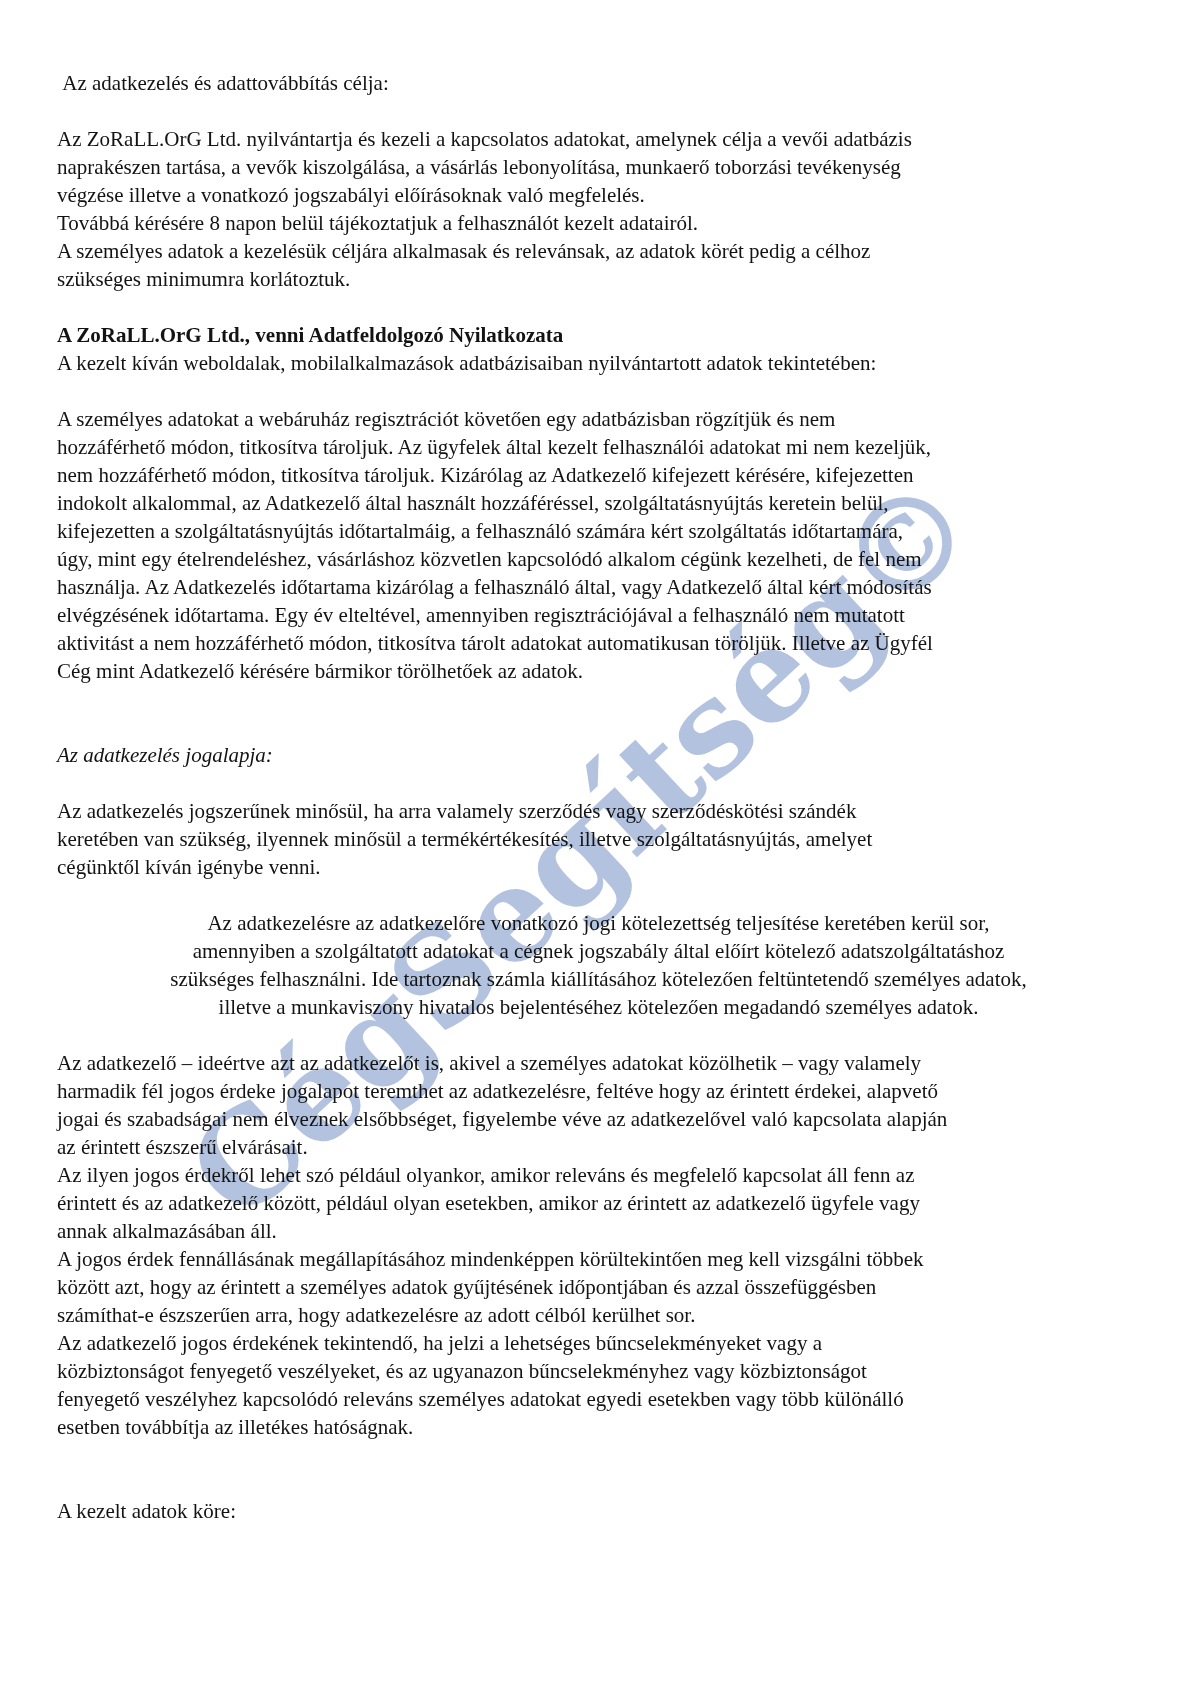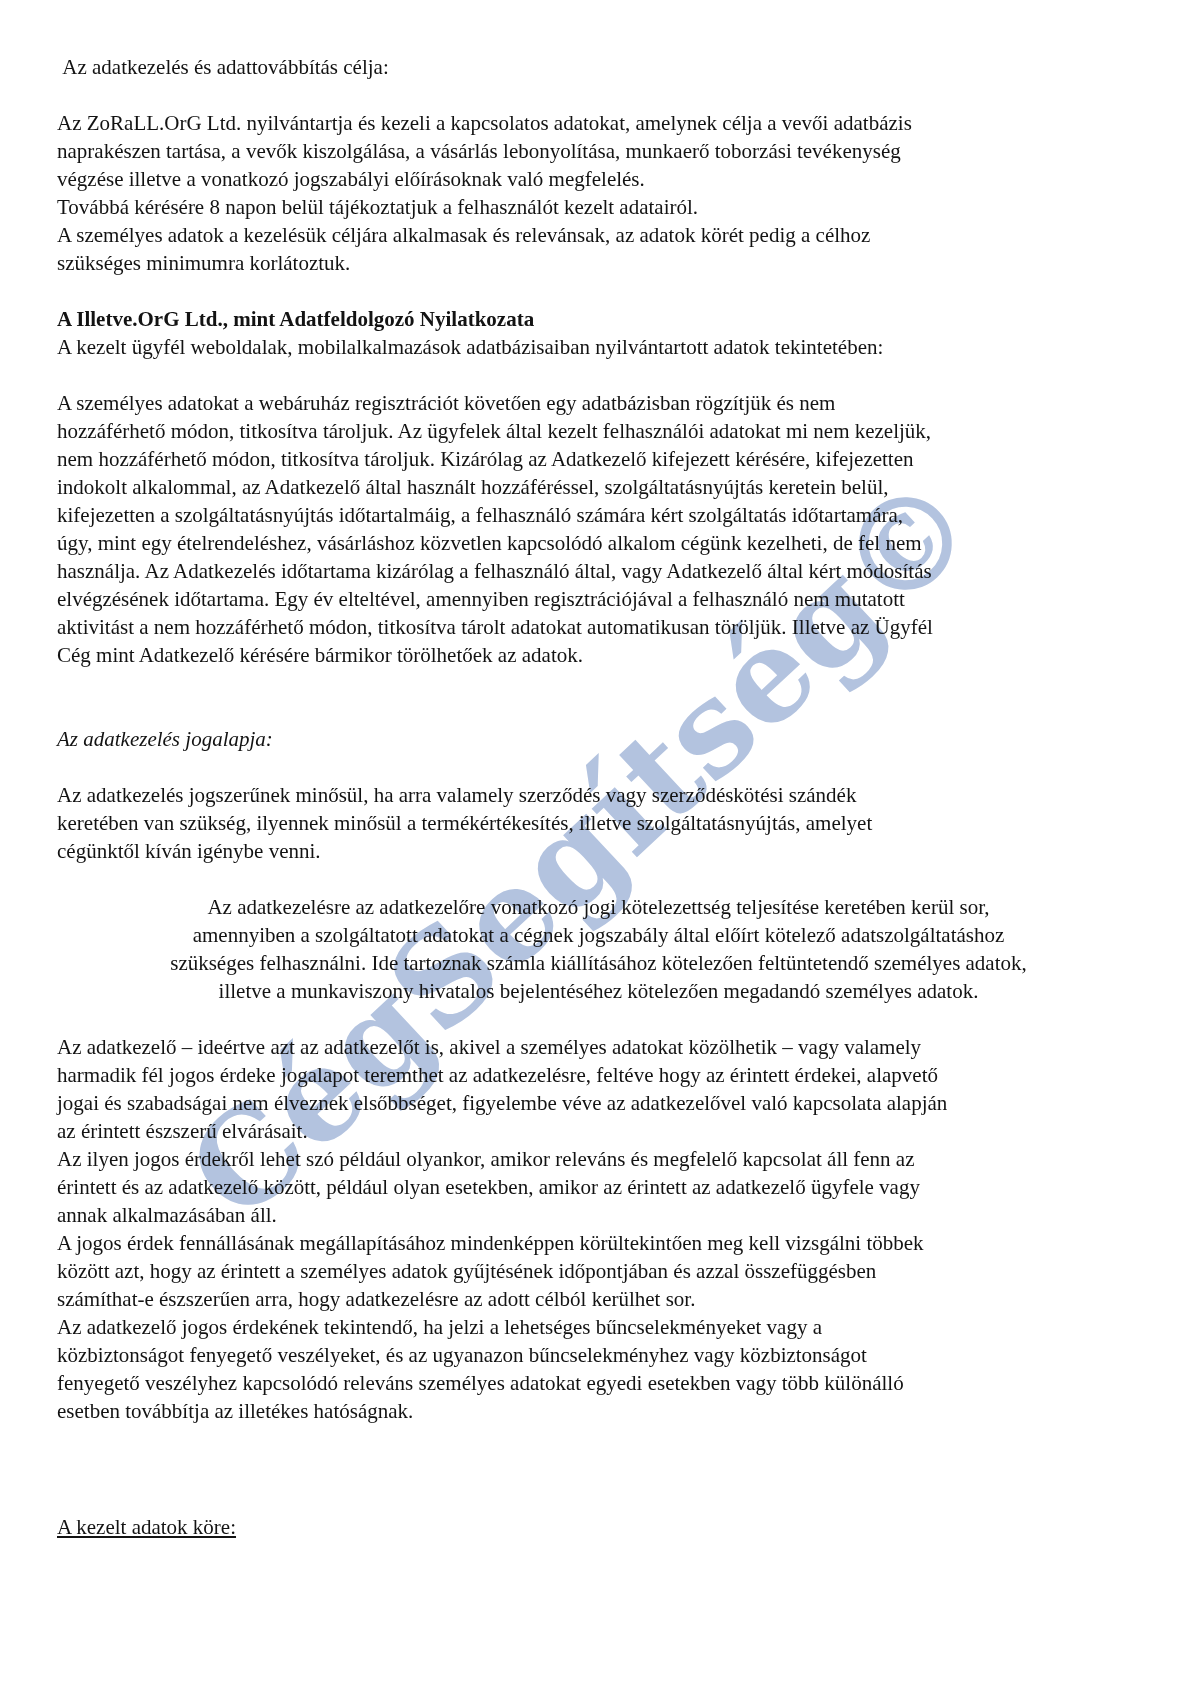--- a/index.html
+++ b/index.html
@@ -35,29 +35,29 @@
   }
   .block { white-space: pre-wrap; }
   .block.bold { font-weight: bold; }
 </style>
 </head>
 <body>
 
 <div class="page">
   <div class="watermark" style="color: rgb(179, 195, 223);">CégSegítség©</div>
   <div class="content" style="color: rgb(19, 19, 19);">
-      <div class="block" style="margin-top: 0px;"> Az adatkezelés és adattovábbítás célja:</div>
+      <div class="block" style="margin-top: 16px;"> Az adatkezelés és adattovábbítás célja:</div>
       <div class="block" style="margin-top: 28px;">Az ZoRaLL.OrG Ltd. nyilvántartja és kezeli a kapcsolatos adatokat, amelynek célja a vevői adatbázis
 naprakészen tartása, a vevők kiszolgálása, a vásárlás lebonyolítása, munkaerő toborzási tevékenység
 végzése illetve a vonatkozó jogszabályi előírásoknak való megfelelés.
 Továbbá kérésére 8 napon belül tájékoztatjuk a felhasználót kezelt adatairól.
 A személyes adatok a kezelésük céljára alkalmasak és relevánsak, az adatok körét pedig a célhoz
 szükséges minimumra korlátoztuk.</div>
-      <div class="block bold" style="margin-top: 28px;">A Illetve.OrG Ltd., mint Adatfeldolgozó Nyilatkozata</div>
-      <div class="block" style="margin-top: 0px;">A kezelt ügyfél weboldalak, mobilalkalmazások adatbázisaiban nyilvántartott adatok tekintetében:</div>
+      <div class="block bold" style="margin-top: 28px;">A ZoRaLL.OrG Ltd., venni Adatfeldolgozó Nyilatkozata</div>
+      <div class="block" style="margin-top: 0px;">A kezelt kíván weboldalak, mobilalkalmazások adatbázisaiban nyilvántartott adatok tekintetében:</div>
       <div class="block" style="margin-top: 28px;">A személyes adatokat a webáruház regisztrációt követően egy adatbázisban rögzítjük és nem
 hozzáférhető módon, titkosítva tároljuk. Az ügyfelek által kezelt felhasználói adatokat mi nem kezeljük,
 nem hozzáférhető módon, titkosítva tároljuk. Kizárólag az Adatkezelő kifejezett kérésére, kifejezetten
 indokolt alkalommal, az Adatkezelő által használt hozzáféréssel, szolgáltatásnyújtás keretein belül,
 kifejezetten a szolgáltatásnyújtás időtartalmáig, a felhasználó számára kért szolgáltatás időtartamára,
 úgy, mint egy ételrendeléshez, vásárláshoz közvetlen kapcsolódó alkalom cégünk kezelheti, de fel nem
 használja. Az Adatkezelés időtartama kizárólag a felhasználó által, vagy Adatkezelő által kért módosítás
 elvégzésének időtartama. Egy év elteltével, amennyiben regisztrációjával a felhasználó nem mutatott
 aktivitást a nem hozzáférhető módon, titkosítva tárolt adatokat automatikusan töröljük. Illetve az Ügyfél
 Cég mint Adatkezelő kérésére bármikor törölhetőek az adatok.</div>
@@ -76,15 +76,15 @@
 Az ilyen jogos érdekről lehet szó például olyankor, amikor releváns és megfelelő kapcsolat áll fenn az
 érintett és az adatkezelő között, például olyan esetekben, amikor az érintett az adatkezelő ügyfele vagy
 annak alkalmazásában áll.
 A jogos érdek fennállásának megállapításához mindenképpen körültekintően meg kell vizsgálni többek
 között azt, hogy az érintett a személyes adatok gyűjtésének időpontjában és azzal összefüggésben
 számíthat-e észszerűen arra, hogy adatkezelésre az adott célból kerülhet sor.
 Az adatkezelő jogos érdekének tekintendő, ha jelzi a lehetséges bűncselekményeket vagy a
 közbiztonságot fenyegető veszélyeket, és az ugyanazon bűncselekményhez vagy közbiztonságot
 fenyegető veszélyhez kapcsolódó releváns személyes adatokat egyedi esetekben vagy több különálló
 esetben továbbítja az illetékes hatóságnak.</div>
-      <div class="block" style="margin-top: 88px; text-decoration: underline;">A kezelt adatok köre:</div>
+      <div class="block" style="margin-top: 56px;">A kezelt adatok köre:</div>
     </div>
 </div>
 
 </body></html>

